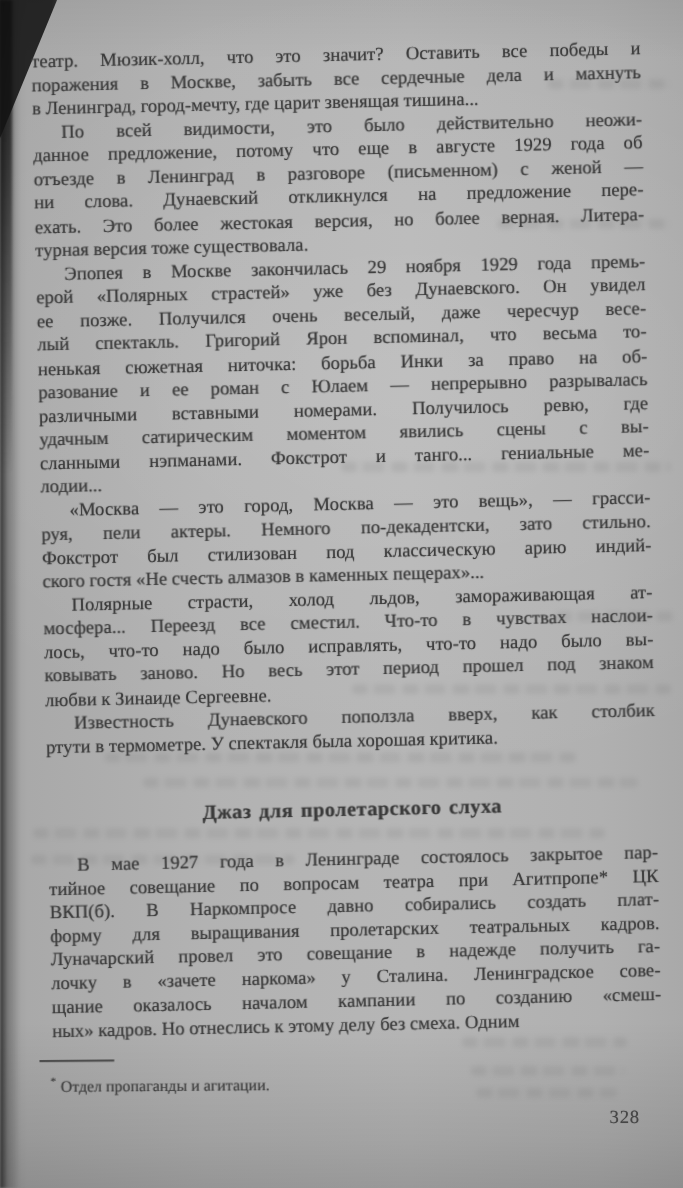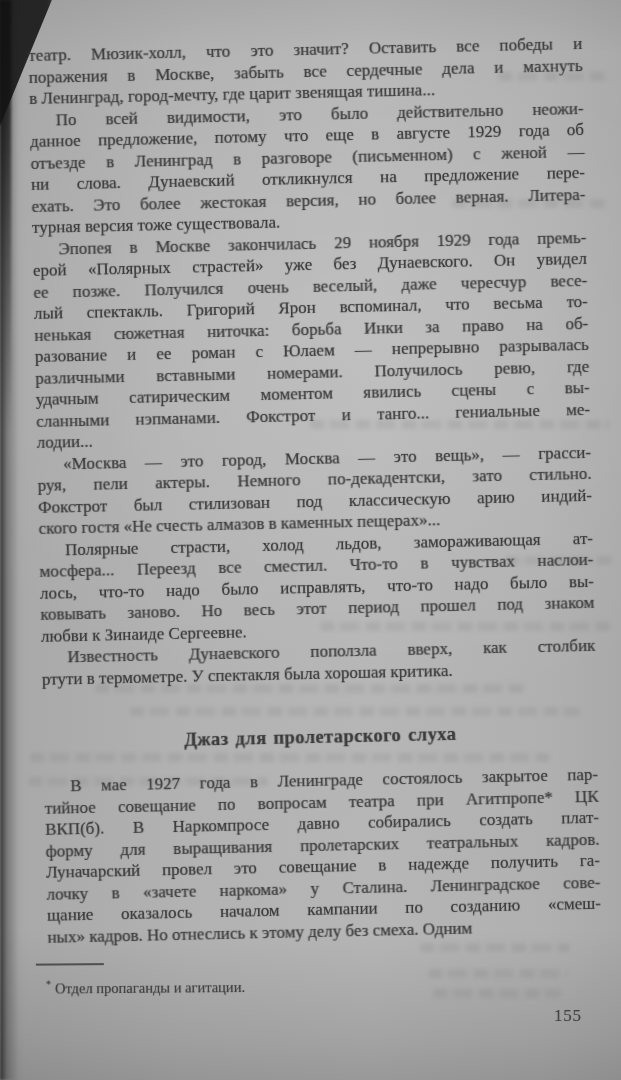--- a/index.html
+++ b/index.html
@@ -177,13 +177,13 @@
     </div>
 </div>
 
 <div class="footer">
   <div class="footnote-rule"></div>
   <div class="footnote">
     <sup>*</sup><span>Отдел пропаганды и агитации.</span>
   </div>
 </div>
 
-<div class="page-number">155</div>
+<div class="page-number">328</div>
 
 </body></html>

